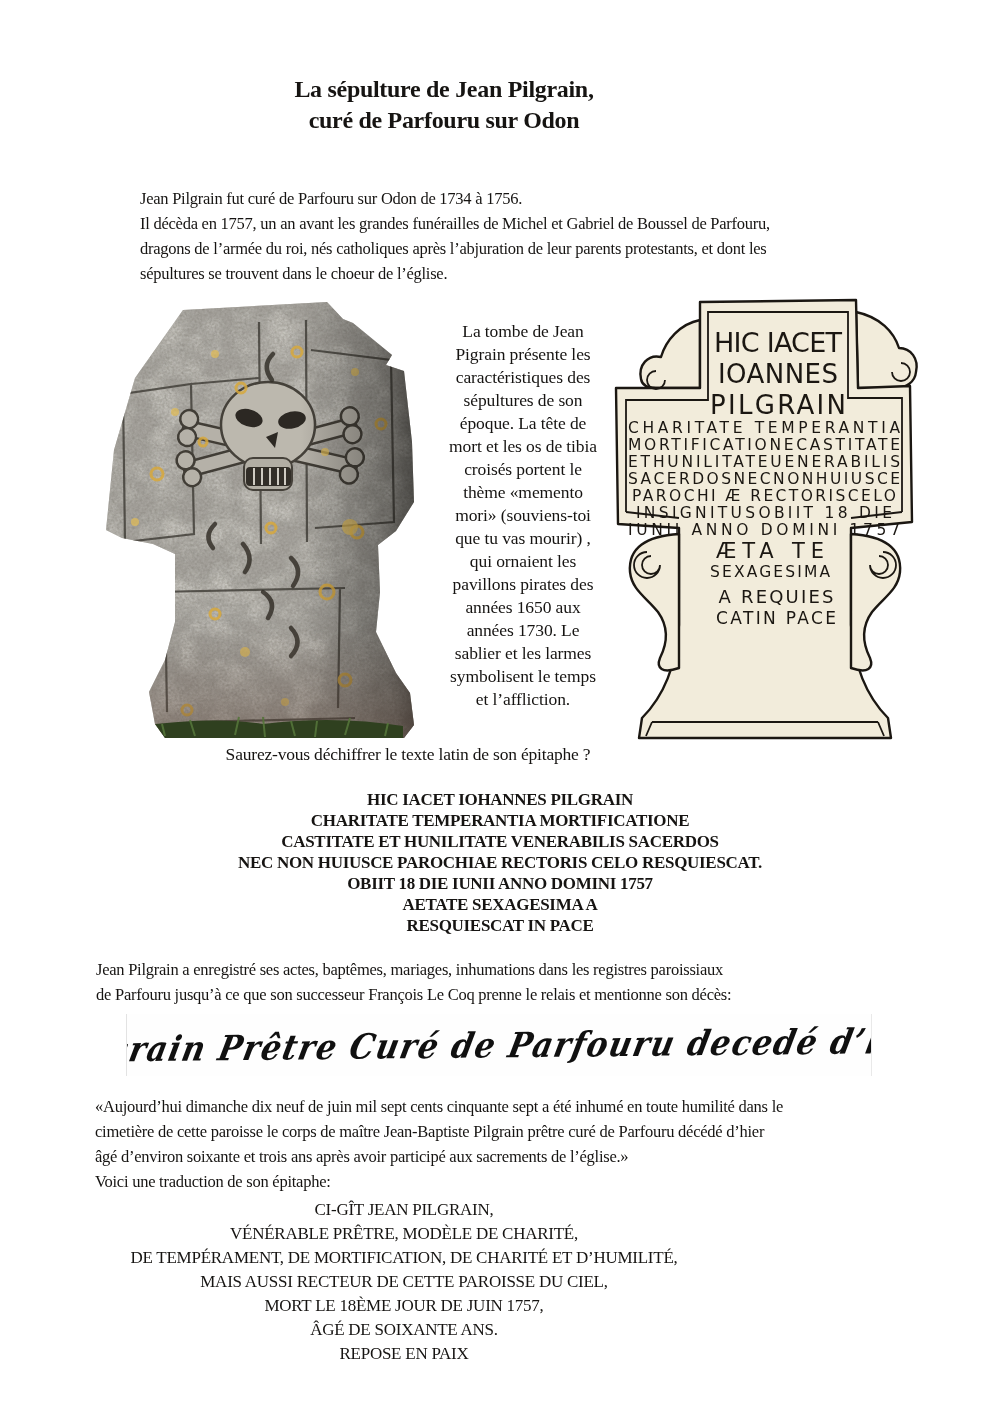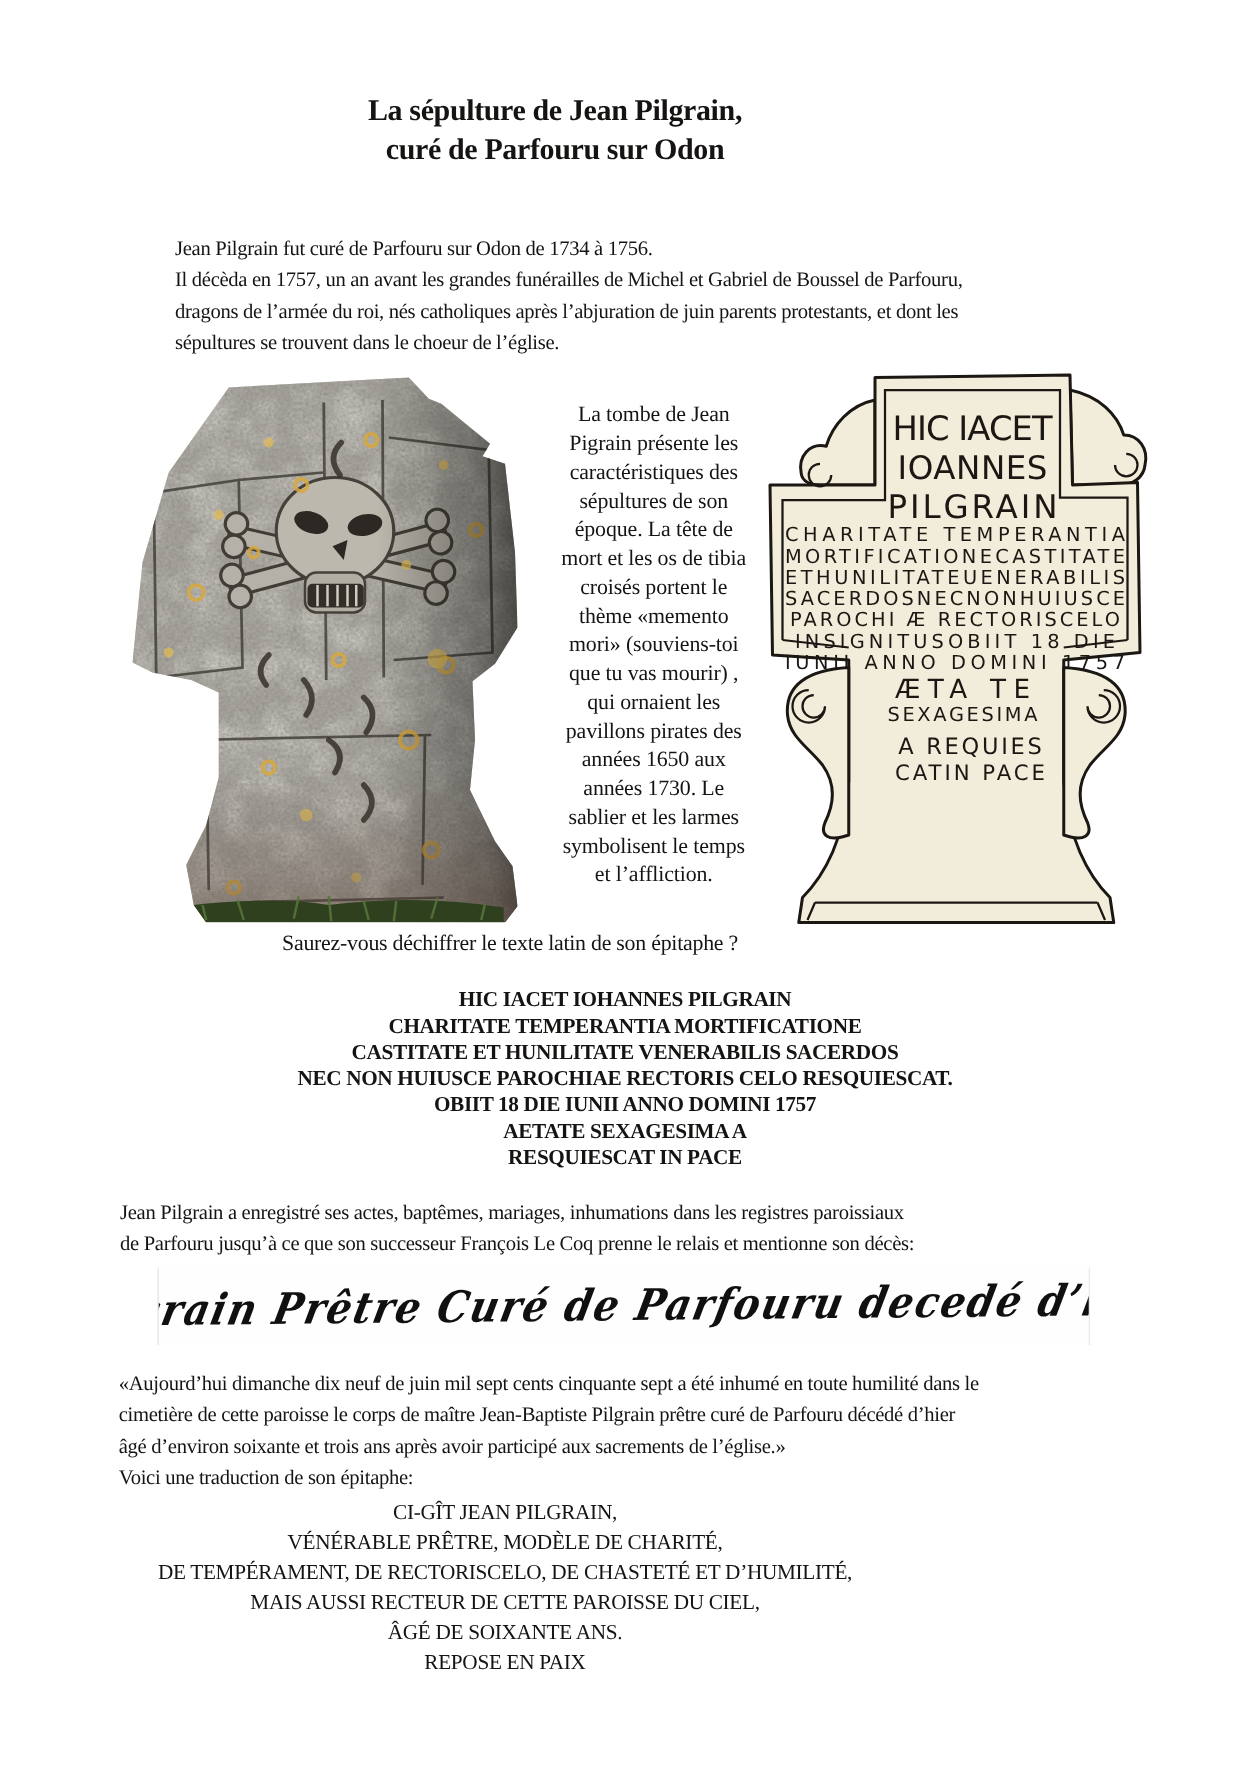--- a/index.html
+++ b/index.html
@@ -43,21 +43,21 @@
 <body>
 
 <div class="abs doc-title">
   <div class="line">La sépulture de Jean Pilgrain,</div>
   <div class="line">curé de Parfouru sur Odon</div>
 </div>
 
 <div class="abs intro body-block">
   <div class="line">Jean Pilgrain fut curé de Parfouru sur Odon de 1734 à 1756.</div>
   <div class="line">Il décèda en 1757, un an avant les grandes funérailles de Michel et Gabriel de Boussel de Parfouru,</div>
-  <div class="line">dragons de l’armée du roi, nés catholiques après l’abjuration de juin parents protestants, et dont les</div>
+  <div class="line">dragons de l’armée du roi, nés catholiques après l’abjuration de leur parents protestants, et dont les</div>
   <div class="line">sépultures se trouvent dans le choeur de l’église.</div>
 </div>
 
 <svg class="abs" style="top:292px;left:95px;" width="332" height="446" viewBox="0 0 332 446">
   <defs>
     <clipPath id="stoneClip">
       <path d="M88 18 L232 10 L248 27 L258 31 L297 63 L291 73 L309 79 L317 150 L319 210 L301 239 L283 253 L285 300 L281 340 L301 381 L315 401 L319 433 L309 446 L70 446 L60 432 L54 400 L70 368 L80 330 L80 262 L58 252 L27 246 L11 238 L19 158 L40 86 Z"></path>
     </clipPath>
     <filter id="coarseNoise" x="0" y="0" width="100%" height="100%">
       <feTurbulence type="fractalNoise" baseFrequency="0.035" numOctaves="3" seed="11"></feTurbulence>
@@ -253,17 +253,18 @@
 <div class="abs quote body-block">
   <div class="line">«Aujourd’hui dimanche dix neuf de juin mil sept cents cinquante sept a été inhumé en toute humilité dans le</div>
   <div class="line">cimetière de cette paroisse le corps de maître Jean-Baptiste Pilgrain prêtre curé de Parfouru décédé d’hier</div>
   <div class="line">âgé d’environ soixante et trois ans après avoir participé aux sacrements de l’église.»</div>
   <div class="line">Voici une traduction de son épitaphe:</div>
 </div>
 
 <div class="abs translation">
   <div>CI-GÎT JEAN PILGRAIN,</div>
   <div>VÉNÉRABLE PRÊTRE, MODÈLE DE CHARITÉ,</div>
-  <div>DE TEMPÉRAMENT, DE RECTORISCELO, DE CHASTETÉ ET D’HUMILITÉ,</div>
+  <div>DE TEMPÉRAMENT, DE MORTIFICATION, DE CHARITÉ ET D’HUMILITÉ,</div>
   <div>MAIS AUSSI RECTEUR DE CETTE PAROISSE DU CIEL,</div>
+  <div>MORT LE 18ÈME JOUR DE JUIN 1757,</div>
   <div>ÂGÉ DE SOIXANTE ANS.</div>
   <div>REPOSE EN PAIX</div>
 </div>
 
 </body></html>

